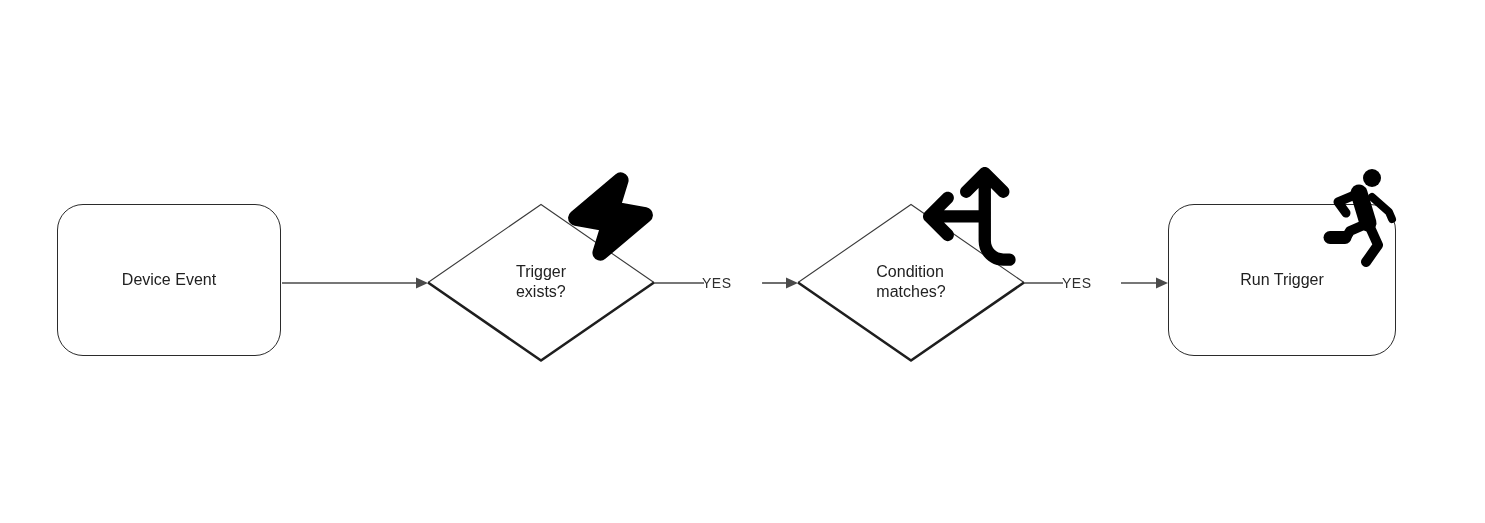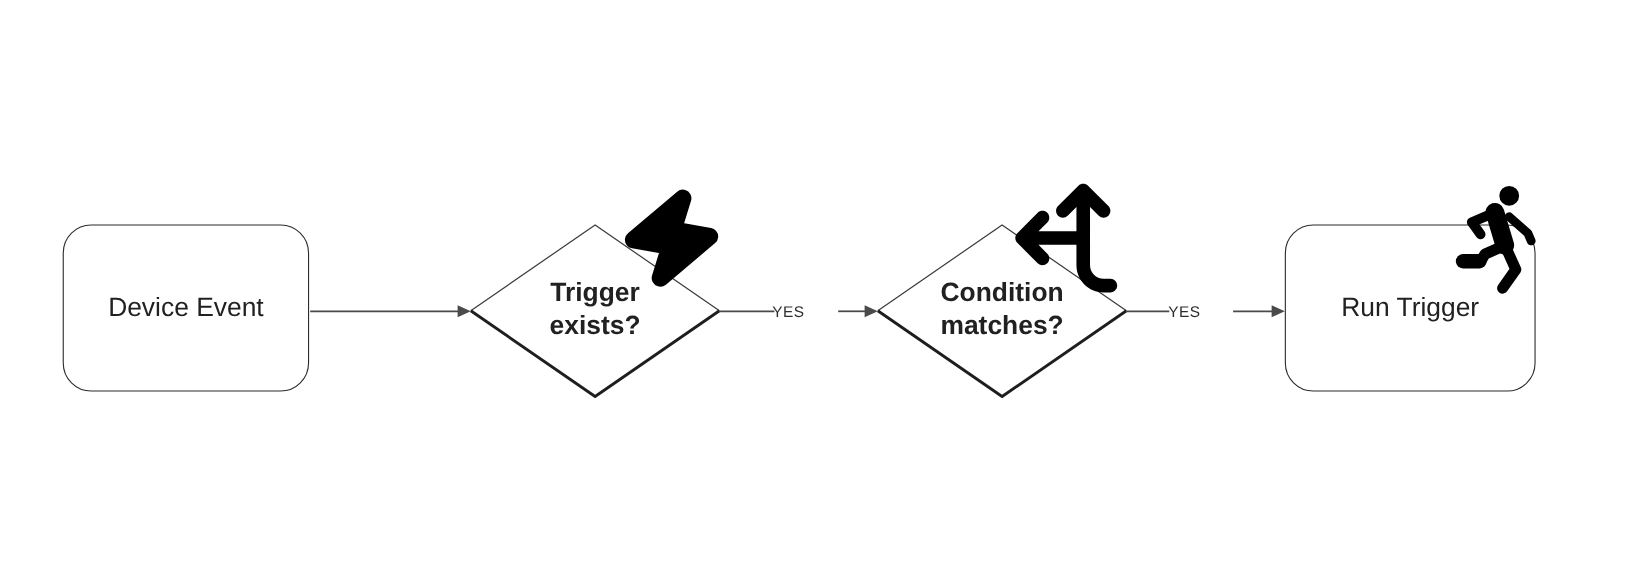--- a/index.html
+++ b/index.html
@@ -20,31 +20,30 @@
     overflow:hidden;
     font-family:"Liberation Sans","DejaVu Sans",sans-serif;
     color:var(--text);
   }
   .layer{position:absolute;left:0;top:0;width:1485px;height:523px;}
   .layer.base{z-index:1;}
   .layer.icons{z-index:3;pointer-events:none;}
   .node{
     position:absolute;z-index:2;
     display:flex;align-items:center;justify-content:center;
-    text-align:center;
-    font-size:24px;line-height:1.27;
+    font-size:16px;line-height:1.27;
     color:var(--text);
     white-space:pre-line;
   }
   .node.box{
     border:1.4px solid var(--node-border);
     border-radius:26px;
     background:var(--background);
   }
-  .node.diamond-label{background:transparent;font-weight:bold;}
+  .node.diamond-label{background:transparent;}
   #node-device-event{left:57px;top:204px;width:224px;height:152px;}
   #node-run-action{left:1168px;top:204px;width:228px;height:152px;}
   #label-trigger-exists{left:428px;top:206px;width:226px;height:152px;}
   #label-condition-matches{left:798px;top:206px;width:226px;height:152px;}
   .edge-label{
     position:absolute;z-index:2;
     font-size:14px;line-height:26px;height:26px;
     text-align:left;
     color:#2e2e2e;
     letter-spacing:0.5px;

